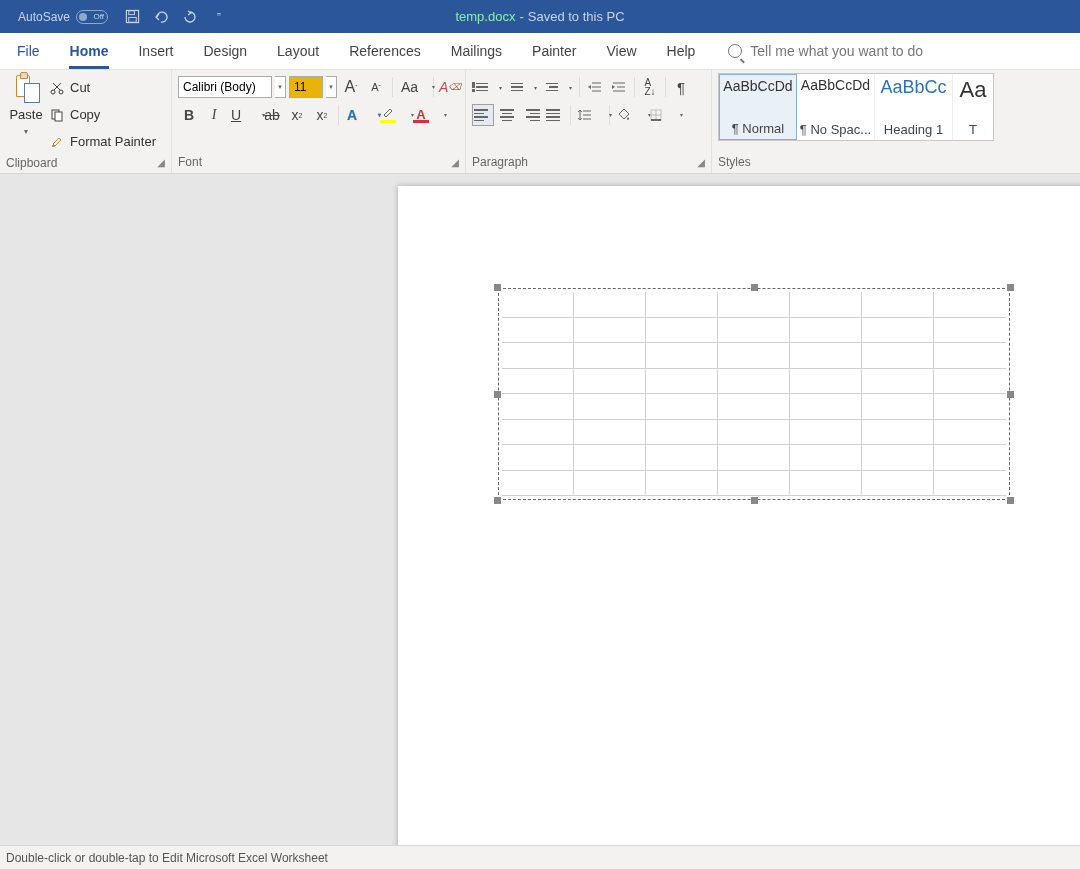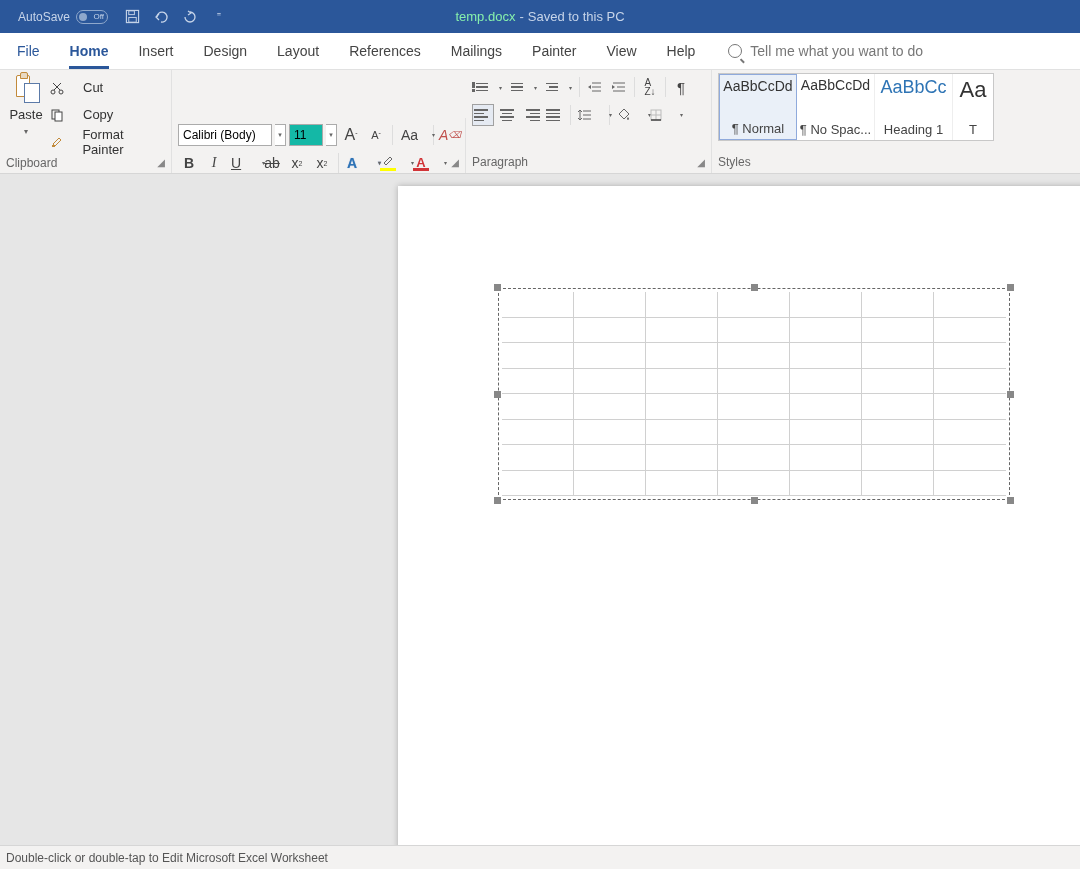--- a/index.html
+++ b/index.html
@@ -37,29 +37,29 @@
 
 .clipboard-group { width: 172px; }
 .paste-btn { width: 40px; display: flex; flex-direction: column; align-items: center; padding-top: 2px; gap: 2px; }
 .paste-icon { width: 28px; height: 30px; position: relative; }
 .paste-clip { position: absolute; top: 0; left: 4px; width: 14px; height: 22px; border: 1.5px solid #c28a3a; border-radius: 2px 2px 0 0; background: #fff; }
 .paste-clip::before { content: ""; position: absolute; top: -4px; left: 3px; width: 6px; height: 5px; border: 1.5px solid #c28a3a; border-radius: 2px 2px 0 0; background: #e8d9c2; }
 .paste-page { position: absolute; top: 8px; left: 12px; width: 16px; height: 20px; border: 1.5px solid #5b7aa8; background: #fff; }
 .paste-label { font-size: 13px; color: #333; }
 .paste-arrow { font-size: 8px; color: #666; margin-top: 3px; }
 .clip-actions { flex: 1; display: flex; flex-direction: column; justify-content: flex-start; gap: 2px; padding-left: 3px; padding-top: 2px; }
-.clip-action { display: flex; align-items: center; gap: 18px; font-size: 13px; color: #333; height: 25px; }
+.clip-action { display: flex; align-items: center; gap: 5px; font-size: 13px; color: #333; height: 25px; }
 .clip-action .ci { width: 16px; height: 16px; display: inline-flex; align-items: center; justify-content: center; }
 
 
-.font-group { width: 294px; margin-top: 48px; }
+.font-group { width: 294px; }
 .font-rows { display: flex; flex-direction: column; gap: 6px; padding-top: 3px; }
 .font-row { display: flex; align-items: center; gap: 3px; }
 .font-name { width: 94px; height: 22px; border: 1px solid #ababab; background: #fff; font-size: 12px; padding: 0 4px; display: flex; align-items: center; }
-.font-size { width: 34px; height: 22px; border: 1px solid #ababab; background: #14b8a6; font-size: 12px; padding: 0 4px; display: flex; align-items: center; }
+.font-size { width: 34px; height: 22px; border: 1px solid #ababab; background: #eab308; font-size: 12px; padding: 0 4px; display: flex; align-items: center; }
 .dd { width: 11px; height: 22px; border: 1px solid #ababab; border-left: none; background: #fff; font-size: 7px; display: flex; align-items: center; justify-content: center; color: #666; }
 .rbtn { width: 22px; height: 22px; display: flex; align-items: center; justify-content: center; font-size: 14px; color: #444; position: relative; }
 .rbtn.small-a { font-size: 11px; }
 .rbtn.big-a { font-size: 16px; }
 .sep-v { width: 1px; height: 20px; background: #ddd; margin: 0 2px; }
 .rbtn sup { font-size: 7px; }
 .rbtn sub { font-size: 7px; }
 .rbtn.split::after { content: "▾"; font-size: 6px; color: #666; position: absolute; right: -7px; top: 7px; }
 .rbtn.splitw { width: 30px; justify-content: flex-start; padding-left: 3px; }
 .hl-icon { position: relative; width: 16px; height: 16px; }

